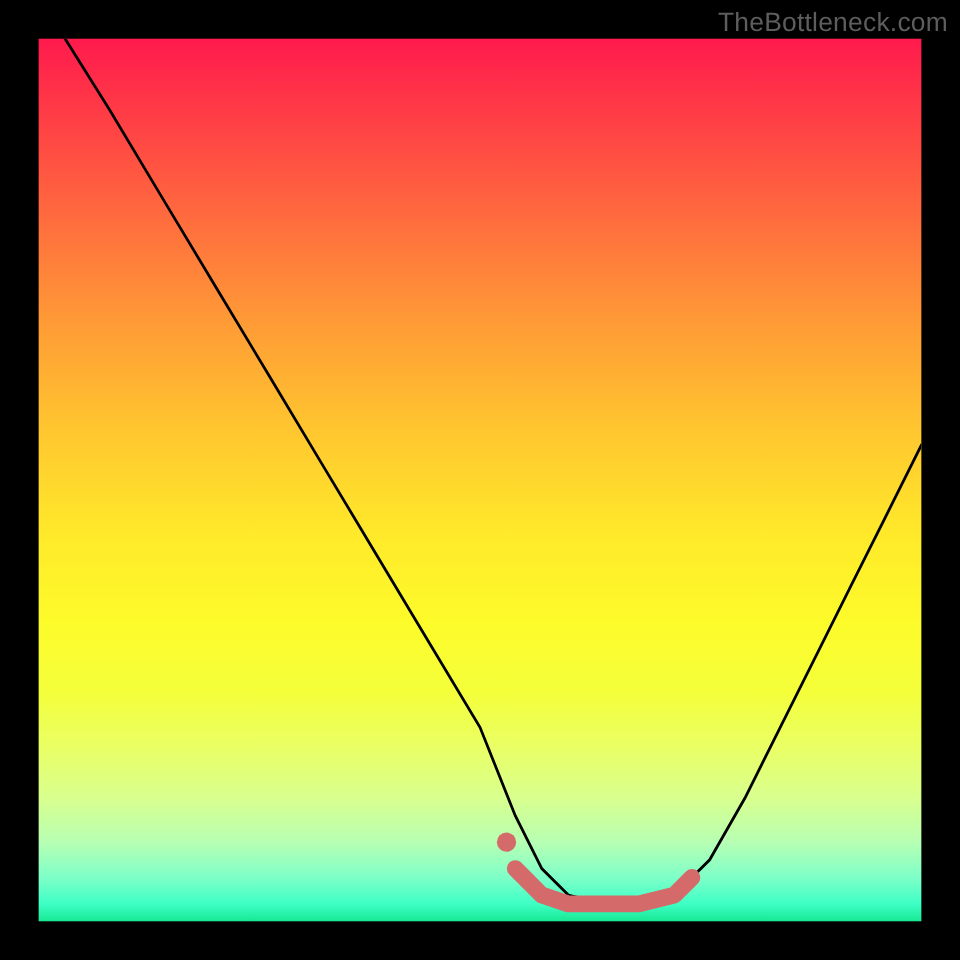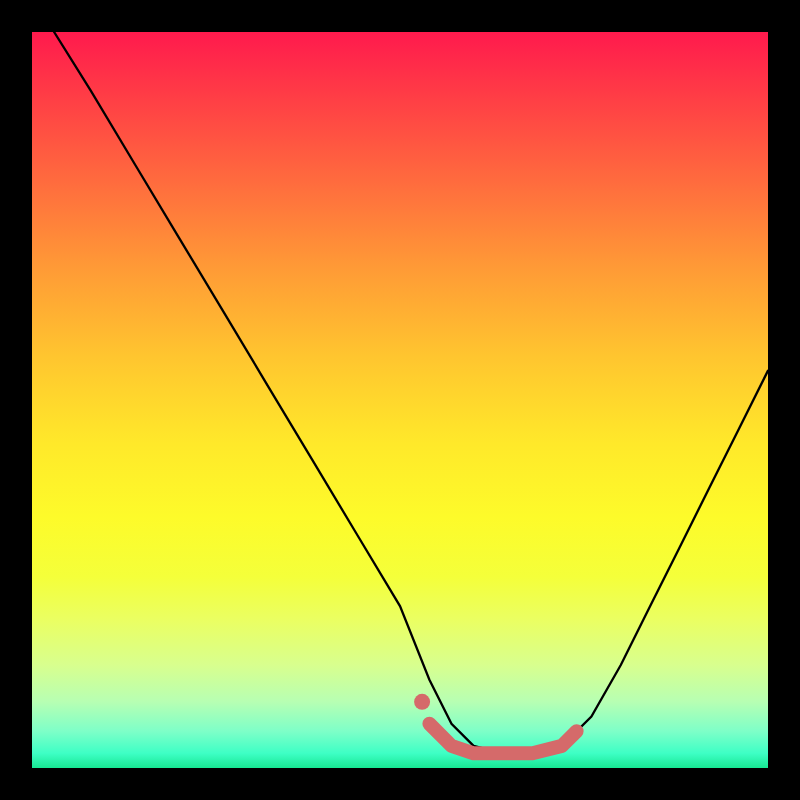--- a/index.html
+++ b/index.html
@@ -76,14 +76,15 @@
   <div class="plot-area">
     <div class="gradient"></div>
 
     <svg class="curve" viewBox="0 0 736 736" preserveAspectRatio="none">
       <path fill="none" stroke="#000000" stroke-width="2.3" stroke-linecap="round" d="M22.1 0.0 L58.9 58.9 L103.0 132.5 L147.2 206.1 L191.4 279.7 L235.5 353.3 L279.7 426.9 L323.8 500.5 L368.0 574.1 L397.4 647.7 L419.5 691.8 L441.6 713.9 L471.0 721.3 L500.5 721.3 L529.9 713.9 L559.4 684.5 L588.8 633.0 L618.2 574.1 L647.7 515.2 L677.1 456.3 L706.6 397.4 L736.0 338.6"></path>
       <path fill="none" stroke="#d56a6a" stroke-width="14" stroke-linecap="round" stroke-linejoin="round" d="M397.4 691.8 L419.5 713.9 L441.6 721.3 L471.0 721.3 L500.5 721.3 L529.9 713.9 L544.6 699.2"></path>
       <circle r="8" fill="#d56a6a" cx="390.1" cy="669.8"></circle>
     </svg>
   </div>
 
+  <div class="watermark">TheBottleneck.com</div>
 
 </div>
 
 </body></html>

